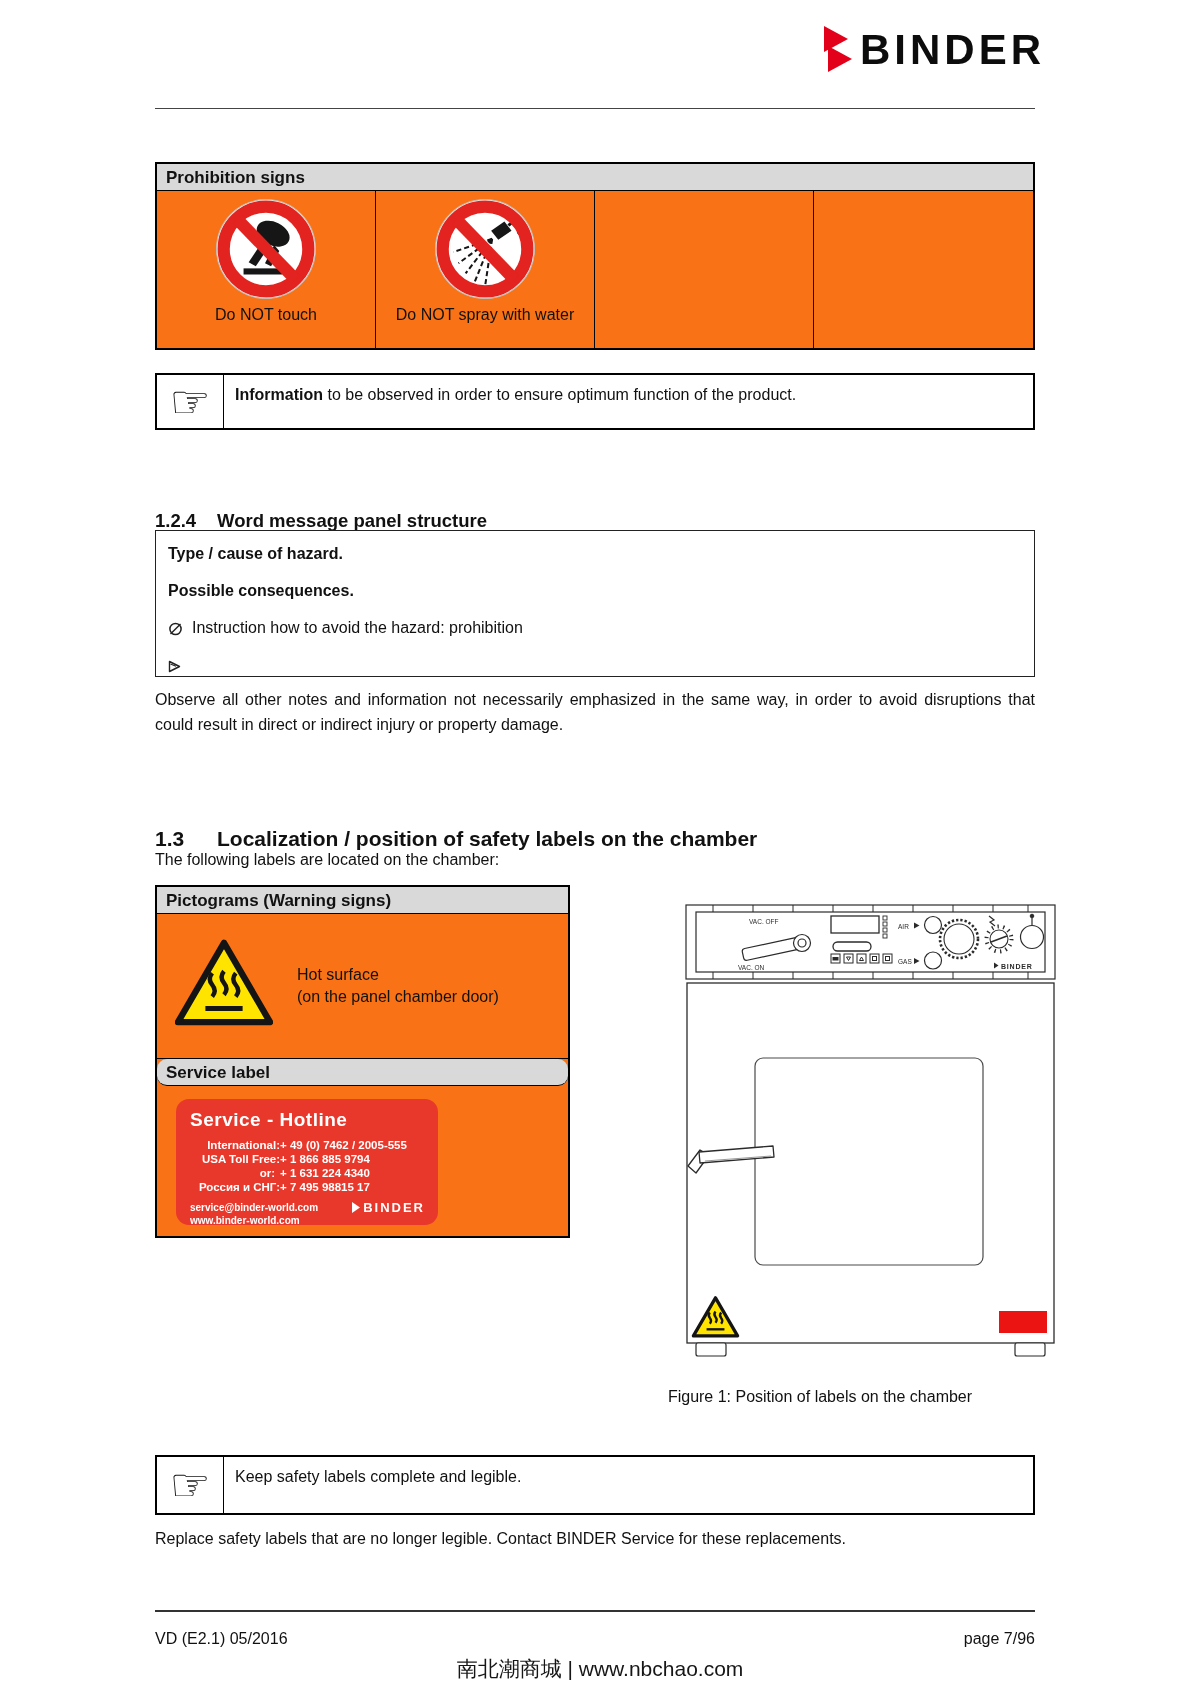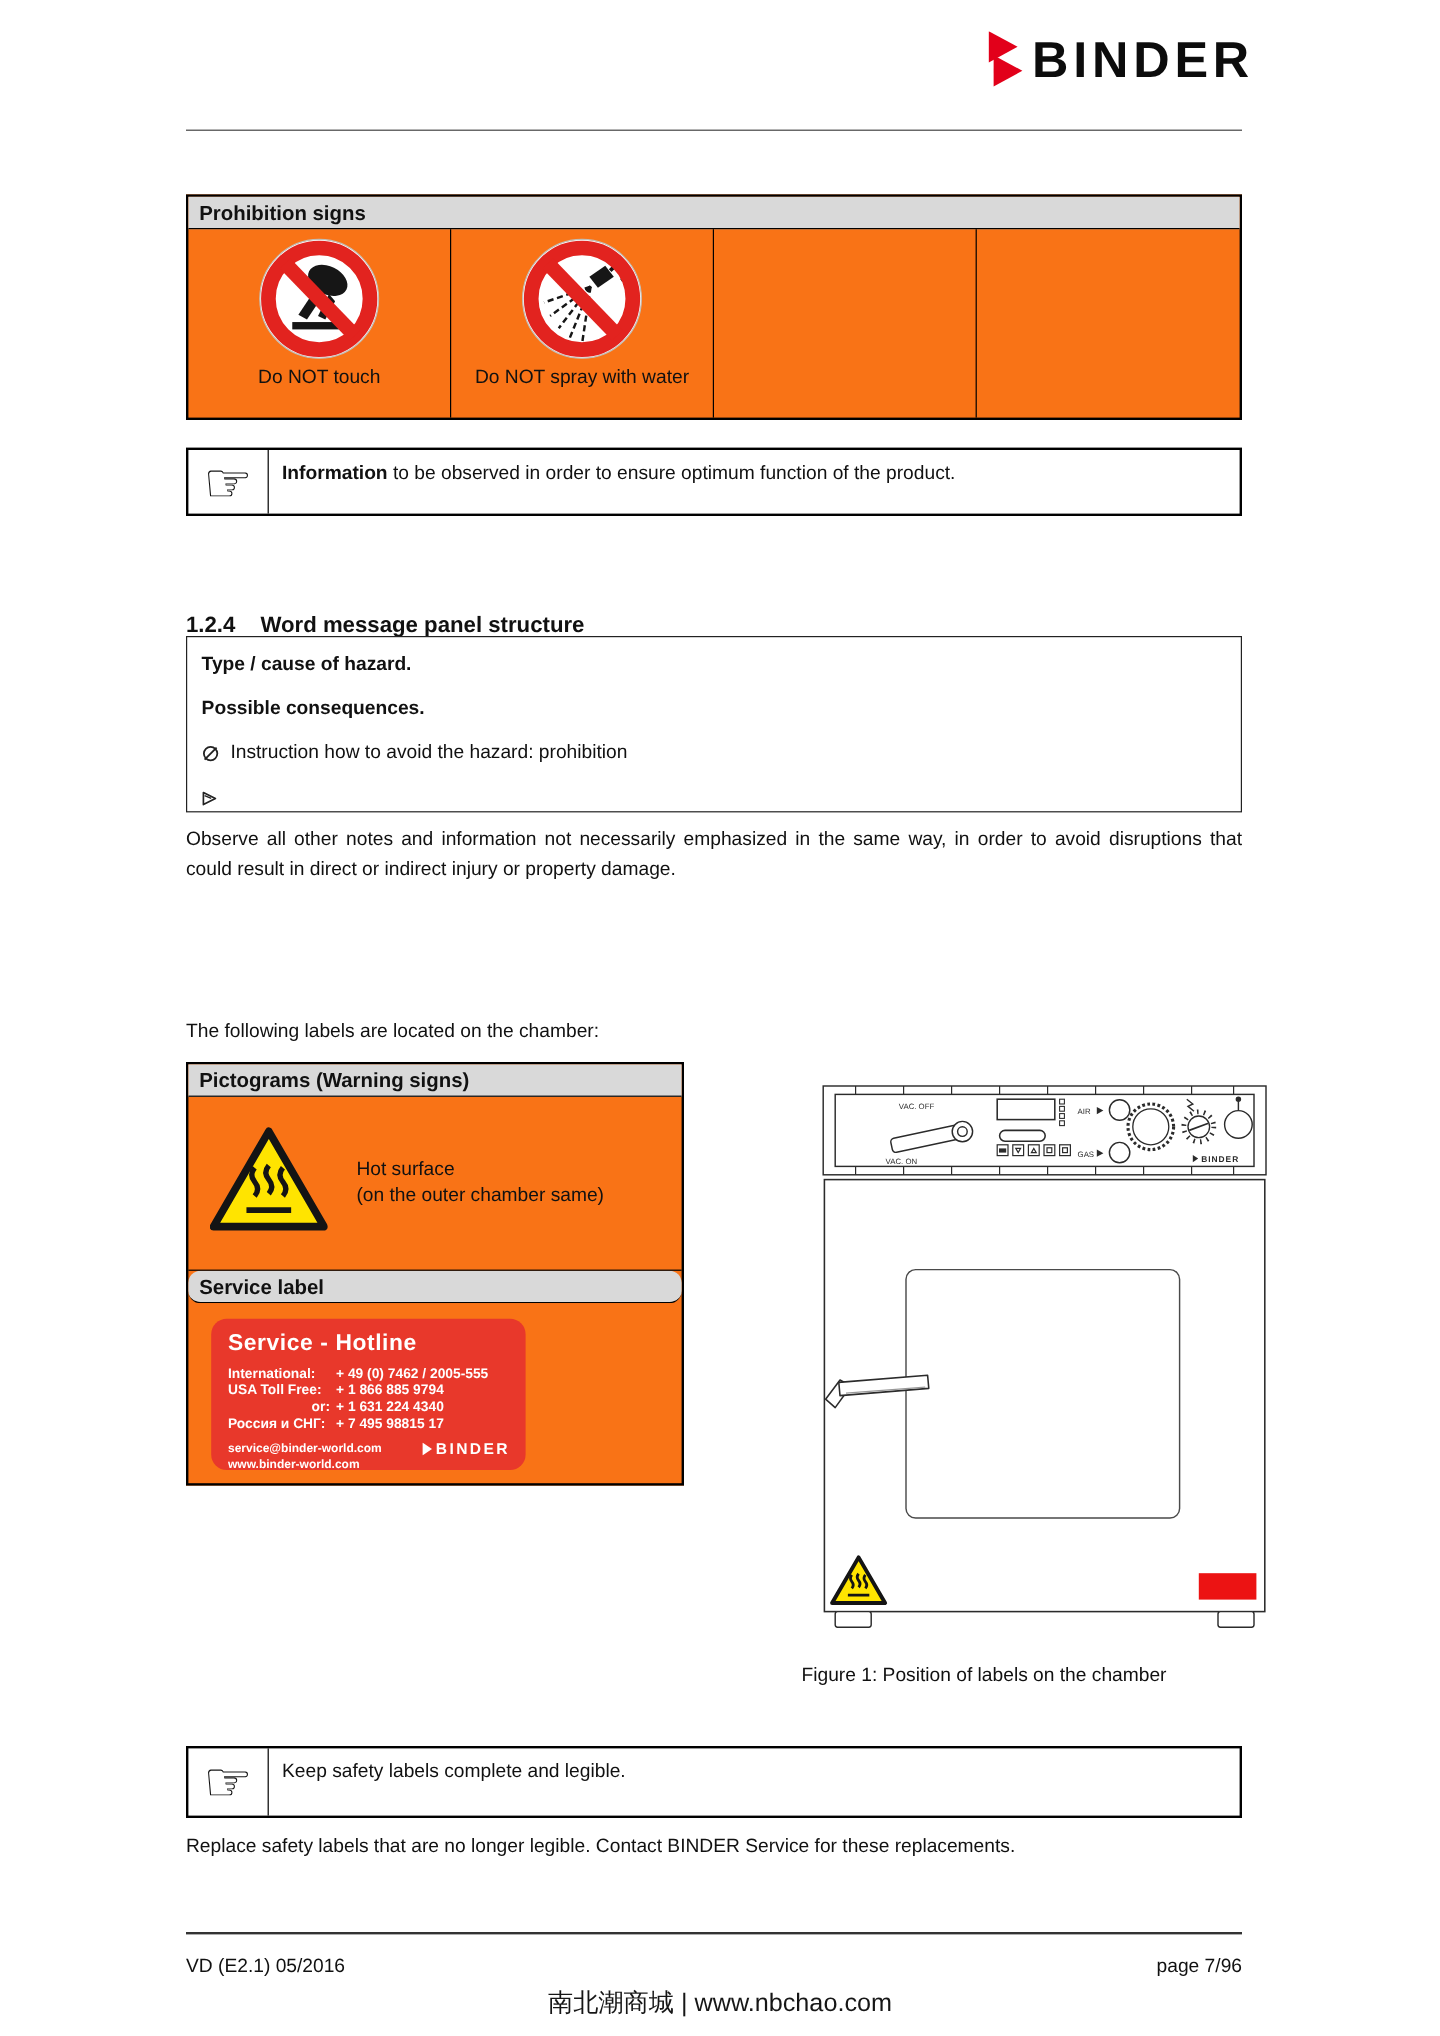--- a/index.html
+++ b/index.html
@@ -56,21 +56,21 @@
   .hot-tri { position:absolute; left:18px; top:22px; }
   .hot-text { position:absolute; left:140px; top:50px; font-size:16px; line-height:22px; }
 
   
   .sl {
     position:absolute; left:19px; top:13px; width:262px; height:126px;
     background:#e8382b; border-radius:13px; color:#fff; padding:10px 14px 9px 14px;
   }
   .sl-title { font-size:19px; font-weight:bold; letter-spacing:0.5px; margin-bottom:7px; }
   .sl-row { display:grid; grid-template-columns:90px auto; font-size:11.5px; line-height:14px; font-weight:bold; }
-  .sl-row .sl-label { text-align:left; }
+  .sl-row .sl-label { text-align:right; }
   .sl-row.sl-or .sl-label { text-align:right; padding-right:5px; }
   .sl-small { margin-top:8px; font-size:10px; line-height:12.5px; font-weight:bold; }
   .sl-brand { position:absolute; right:13px; bottom:10px; display:flex; align-items:center; gap:3px; }
   .sl-brand-text { font-size:13px; font-weight:bold; letter-spacing:2px; }
 
   
   .figure { position:absolute; left:683px; top:903px; width:375px; height:454px; }
   .fig-caption { position:absolute; left:600px; top:1388px; width:440px; text-align:center; font-size:16px; }
   .fig-label { font-family:"Liberation Sans", sans-serif; font-size:6.5px; fill:#2b2b2b; }
   .fig-brand { font-family:"Liberation Sans", sans-serif; font-size:7px; font-weight:bold; letter-spacing:0.8px; fill:#2b2b2b; }
@@ -168,38 +168,41 @@
         <svg width="13" height="13" viewBox="0 0 13 13">
             <polygon points="1.5,1.5 11.5,6.5 1.5,11.5" fill="#fff" stroke="#222" stroke-width="1.4" stroke-linejoin="round"></polygon>
             <line x1="2.5" y1="4" x2="8" y2="6.3" stroke="#222" stroke-width="1.2"></line>
           </svg>
       </span>
     </div>
   </div>
 
   <div class="para" style="top:688px;">Observe all other notes and information not necessarily emphasized in the same way, in order to avoid disruptions that could result in direct or indirect injury or property damage.</div>
 
+  <div class="heading h-lg" style="top:796px;">
+    <span class="h-num">1.3</span><span>Localization / position of safety labels on the chamber</span>
+  </div>
 
   <div class="para" style="top:848px; text-align:left;">The following labels are located on the chamber:</div>
 
   <div class="tbl pict">
     <div class="tbl-header">Pictograms (Warning signs)</div>
     <div class="pict-body1">
       <svg class="hot-tri" width="98" height="92" viewBox="0 0 100 92">
         <path d="M50 6 L97 87 L3 87 Z" fill="#ffe400" stroke="#141414" stroke-width="6.5" stroke-linejoin="round"></path>
         <g stroke="#141414" stroke-width="4.5" fill="none">
           <path d="M38 37 q-5 6 0 12 t0 12"></path>
           <path d="M50 35 q-5 6 0 12 t0 12"></path>
           <path d="M62 37 q-5 6 0 12 t0 12"></path>
         </g>
         <line x1="31" y1="73" x2="69" y2="73" stroke="#141414" stroke-width="5"></line>
       </svg>
       <div class="hot-text">
         <div>Hot surface</div>
-        <div>(on the outer chamber same)</div>
+        <div>(on the panel chamber door)</div>
       </div>
     </div>
     <div class="pict-h2">Service label</div>
     <div class="pict-body2">
       <div class="sl">
         <div class="sl-title">Service - Hotline</div>
         <div class="sl-row">
           <span class="sl-label">International:</span>
             <span>+ 49 (0) 7462 / 2005-555</span>
         </div>

